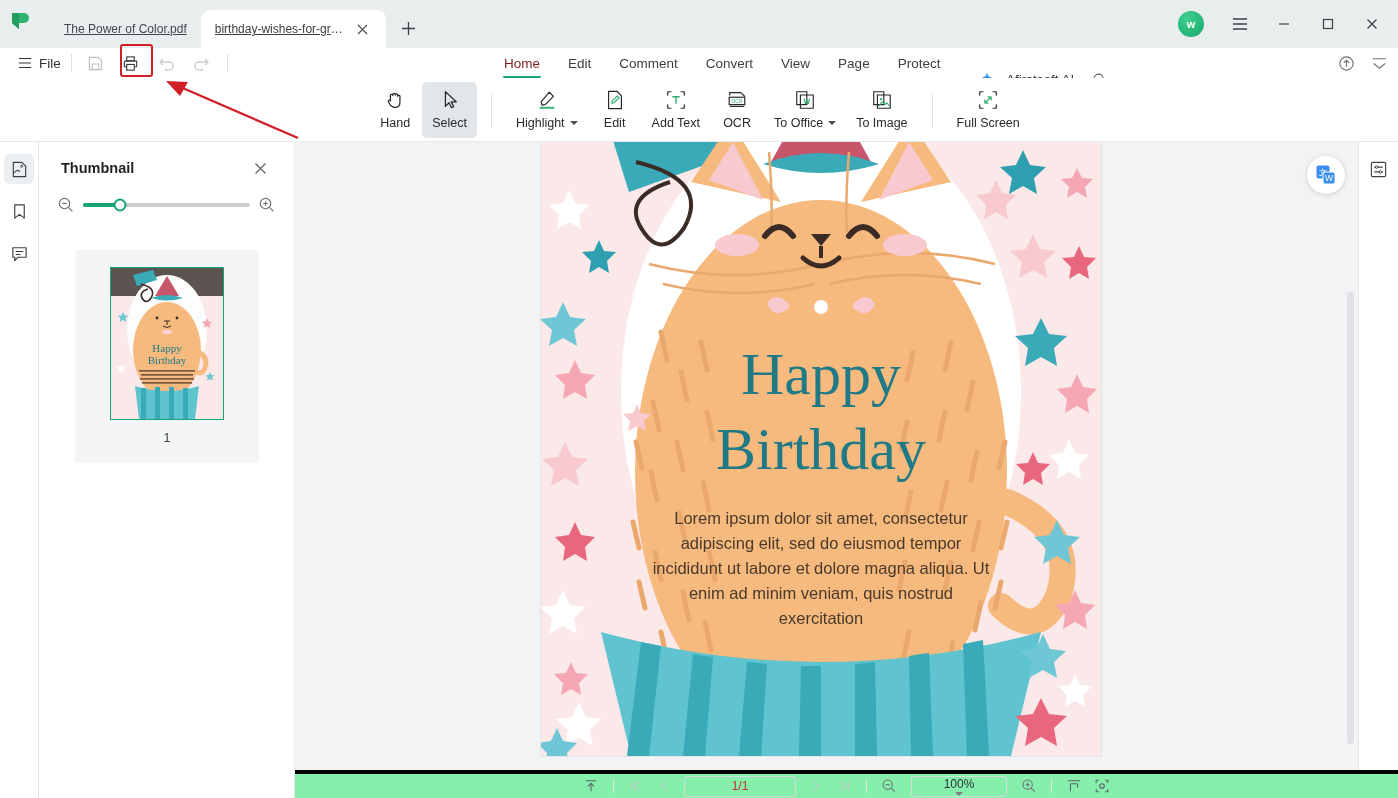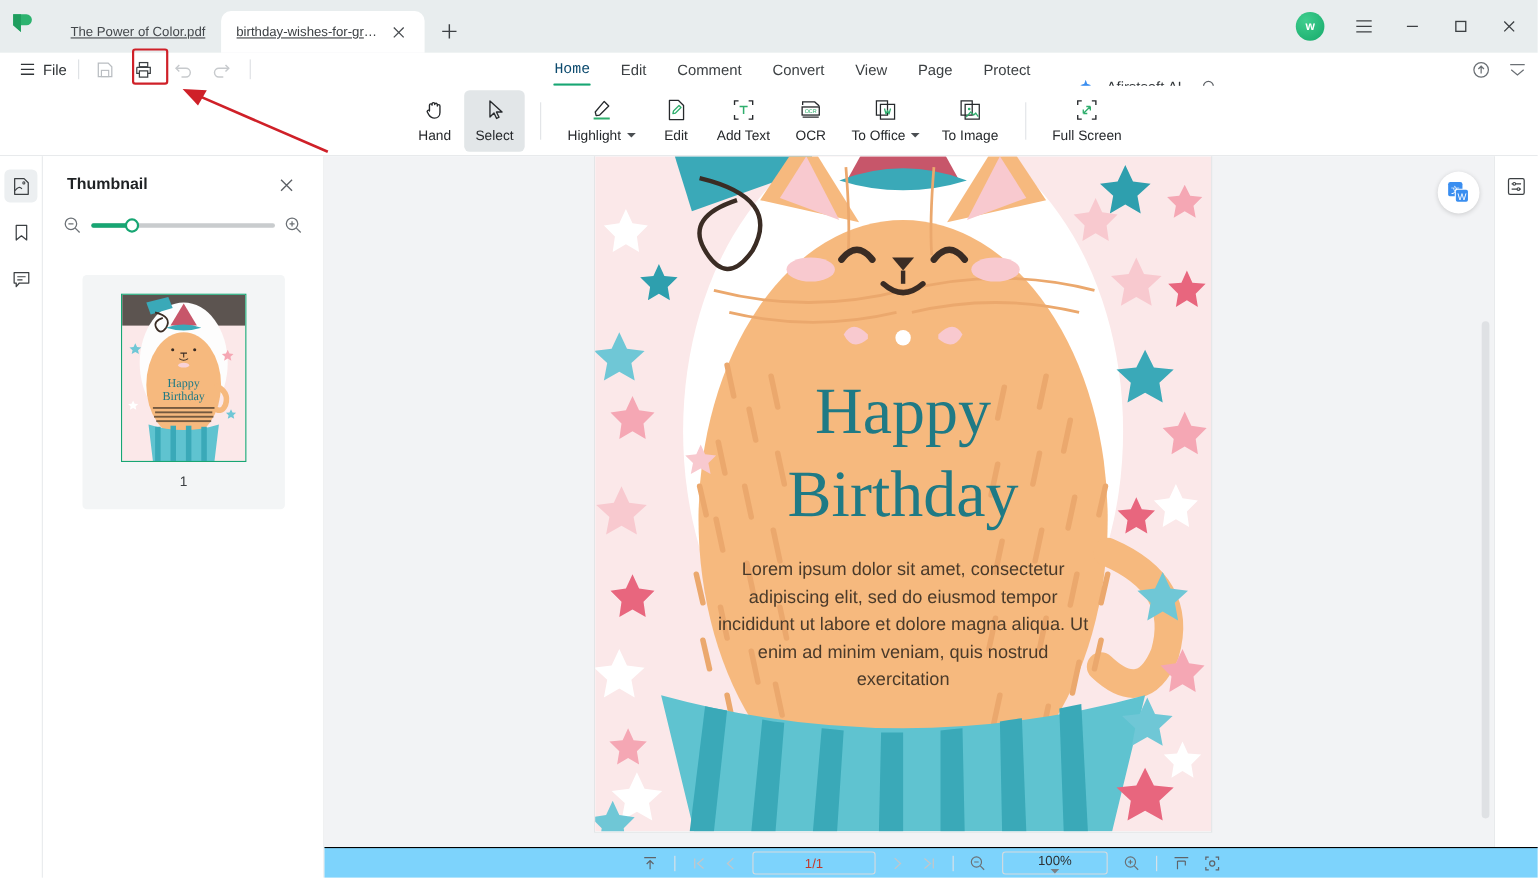--- a/index.html
+++ b/index.html
@@ -70,21 +70,21 @@
     border-radius: 4px; color: #5f6368;
   }
   .qbtn.disabled { color: #c7cacd; }
   .menu-tabs {
     position: absolute; left: 490px; top: 0; height: 30px; display: flex; align-items: center; gap: 0;
   }
   .mtab {
     font-size: 13.5px; color: #3c4043; padding: 0 14px; height: 30px;
     display: flex; align-items: center; position: relative; white-space: nowrap;
   }
-  .mtab.active { color: #0c4a6e; font-family: Liberation Mono, monospace; }
+  .mtab.active { color: #7f1d1d; }
   .mtab.active::after {
     content: ""; position: absolute; left: 13px; right: 13px; bottom: 0px; height: 2.5px;
     background: #17a673; border-radius: 2px;
   }
   .ai-area {
     position: absolute; left: 980px; top: 16px; height: 30px;
     display: flex; align-items: center; gap: 10px;
   }
   .ai-label { font-size: 13.5px; color: #2f3336; }
   .menu-right {
@@ -176,21 +176,21 @@
   }
   .rightrail {
     position: absolute; left: 1358px; top: 142px; width: 40px; height: 628px;
     background: #fff; border-left: 1px solid #e6e8ea;
     display: flex; flex-direction: column; align-items: center; padding-top: 12px;
   }
 
   
   .statusbar {
     position: absolute; left: 295px; bottom: 0; width: 1103px; height: 28px;
-    background: #7dd3fc; border-top: 1px solid #000000;
+    background: #86efac; border-top: 4px solid #000000;
     display: flex; align-items: center; justify-content: center; gap: 0;
   }
   .sbtn {
     width: 28px; height: 22px; display: flex; align-items: center; justify-content: center;
     color: #6b7075;
   }
   .sbtn.dim { color: #c3c6c9; }
   .sbsep { width: 1px; height: 14px; background: #e0e3e6; margin: 0 8px; }
   .pagefield {
     width: 112px; height: 21px; border: 1px solid #d8dbde; border-radius: 3px;

